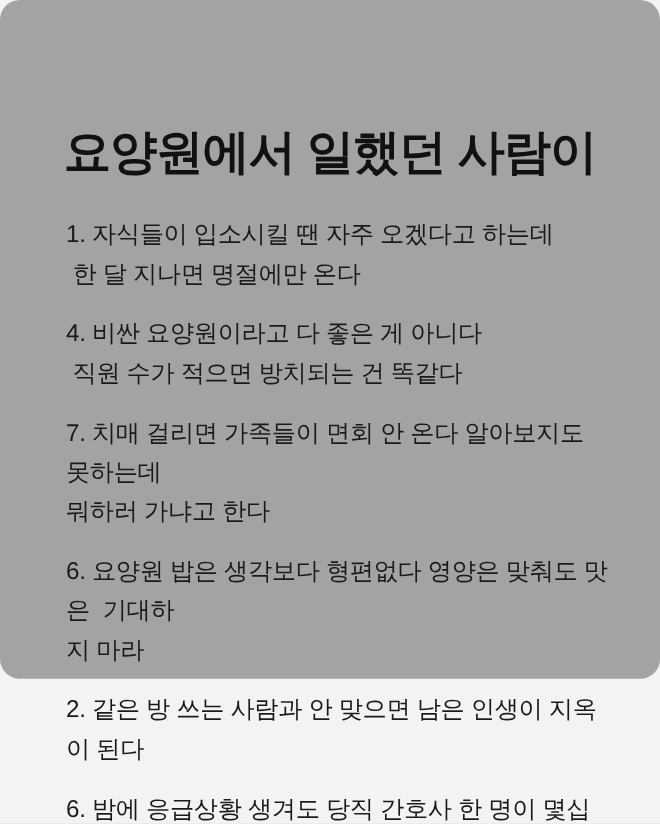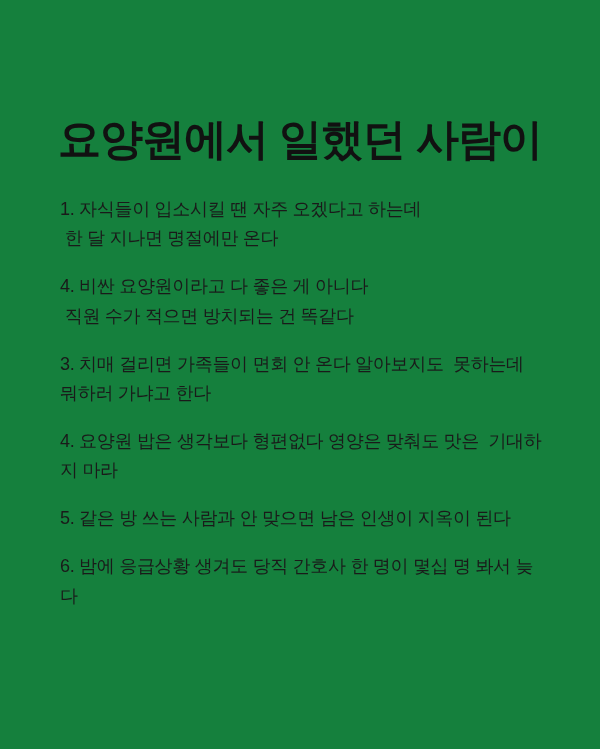--- a/index.html
+++ b/index.html
@@ -10,42 +10,43 @@
     width: 600px;
     height: 749px;
     background: #f3f3f3;
     font-family: "Liberation Sans", "DejaVu Sans", sans-serif;
     color: #141414;
     overflow: hidden;
   }
   .page {
     position: relative;
     width: 600px;
-    height: 749px;
+    height: 617px;
     box-sizing: border-box;
-    background: #15803d;
+    background: #a3a3a3;
+    border-radius: 18px;
   }
   .title-block {
     padding-top: 112px;
     text-align: center;
   }
   .title-line {
     font-size: 43px;
     font-weight: 700;
     line-height: 1.28;
     letter-spacing: -1px;
     color: #111111;
     white-space: nowrap;
   }
   .list {
     margin: 28px 0 0 0;
     padding: 0 40px 0 60px;
   }
   .list-item {
-    font-size: 18px;
+    font-size: 22px;
     line-height: 1.62;
     color: #1a1a1a;
     margin-bottom: 19px;
     letter-spacing: -0.3px;
     white-space: pre-wrap;
   }
   .list-item:last-child {
     margin-bottom: 0;
   }
 </style>
@@ -56,22 +57,22 @@
 
   <div class="title-block">
     <div class="title-line">요양원에서 일했던 사람이</div>
   </div>
 
   <div class="list">
     <div class="list-item">1. 자식들이 입소시킬 땐 자주 오겠다고 하는데
  한 달 지나면 명절에만 온다</div>
     <div class="list-item">4. 비싼 요양원이라고 다 좋은 게 아니다
  직원 수가 적으면 방치되는 건 똑같다</div>
-    <div class="list-item">3. 치매 걸리면 가족들이 면회 안 온다 알아보지도  못하는데
+    <div class="list-item">7. 치매 걸리면 가족들이 면회 안 온다 알아보지도  못하는데
 뭐하러 가냐고 한다</div>
-    <div class="list-item">4. 요양원 밥은 생각보다 형편없다 영양은 맞춰도 맛은  기대하
+    <div class="list-item">6. 요양원 밥은 생각보다 형편없다 영양은 맞춰도 맛은  기대하
 지 마라</div>
-    <div class="list-item">5. 같은 방 쓰는 사람과 안 맞으면 남은 인생이 지옥이 된다</div>
+    <div class="list-item">2. 같은 방 쓰는 사람과 안 맞으면 남은 인생이 지옥이 된다</div>
     <div class="list-item">6. 밤에 응급상황 생겨도 당직 간호사 한 명이 몇십 명 봐서 늦
 다</div>
   </div>
 
 </div>
 
 </body></html>

